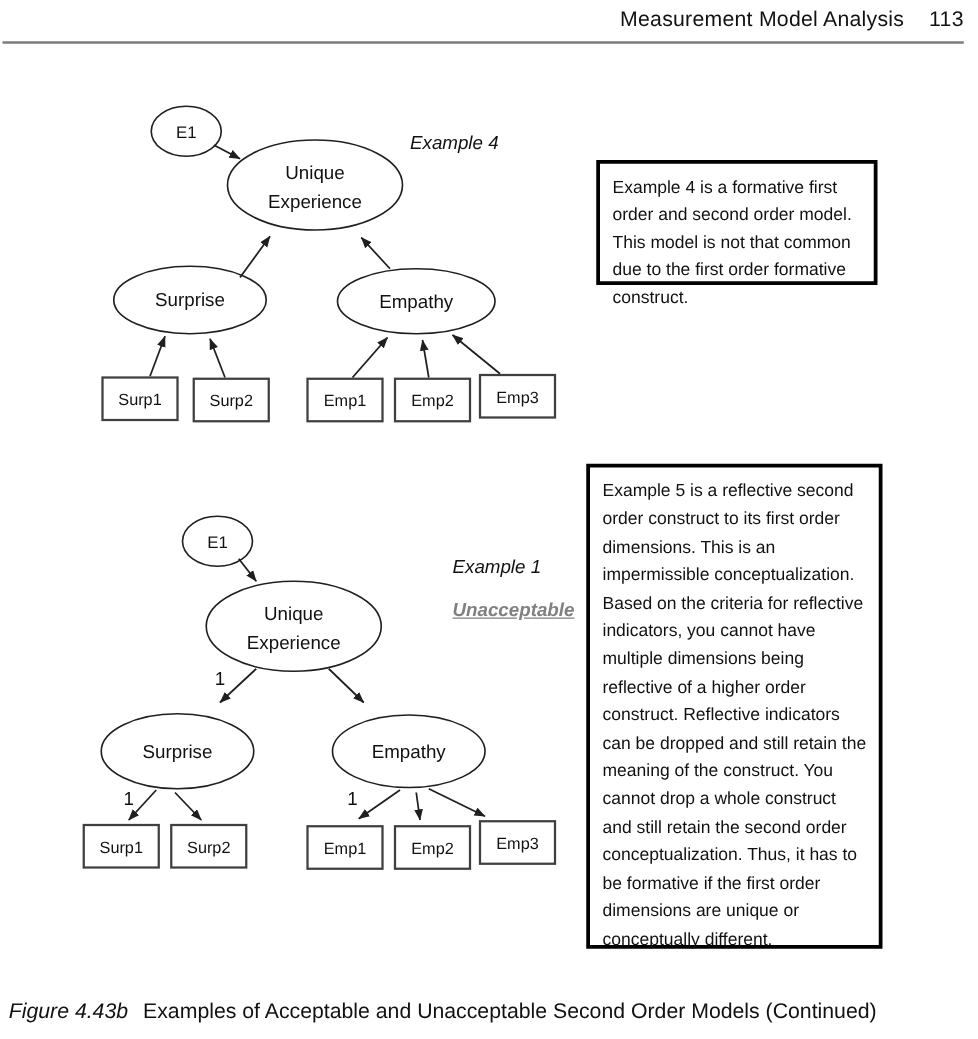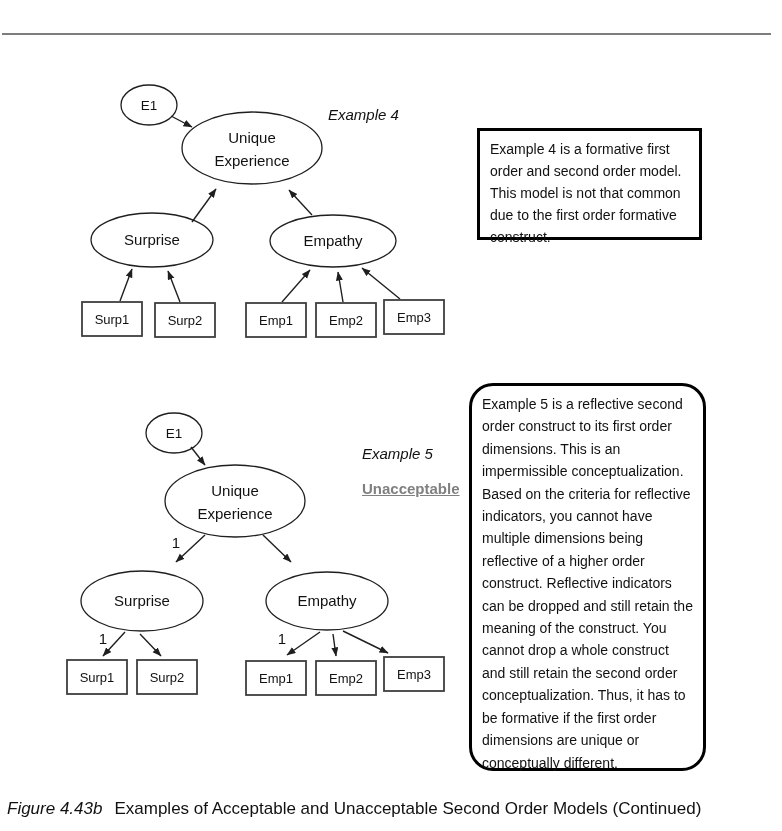--- a/index.html
+++ b/index.html
@@ -22,33 +22,33 @@
     background:#7d7d7d;
   }
   .ex-label{
     position:absolute;
     font-size:15px;font-style:italic;color:#111;white-space:nowrap;
   }
   .ex4-label{left:328px;top:106px;}
   .ex5-label{left:362px;top:445px;}
   .unacceptable-label{
     position:absolute;left:362px;top:480px;
-    font-size:15px;font-weight:bold;
+    font-size:15px;font-style:italic;font-weight:bold;
     color:#808080;text-decoration:underline;white-space:nowrap;
   }
   .note-box{
     position:absolute;
     border:3px solid #000;
     background:#fff;
     box-sizing:border-box;
     padding:7px 10px;
     font-size:14px;line-height:22px;color:#111;
   }
-  .note-box.box1{left:477px;top:128px;width:225px;height:112px;}
-  .note-box.box2{left:469px;top:383px;width:237px;height:388px;line-height:22.4px;border-radius:24px;}
+  .note-box.box1{left:477px;top:128px;width:225px;height:100px;}
+  .note-box.box2{left:469px;top:371px;width:237px;height:388px;line-height:22.4px;}
   .figure-caption{
     position:absolute;left:7px;top:799px;width:770px;
     font-size:17px;color:#111;white-space:nowrap;
   }
   .figure-caption .cap-label{font-style:italic;margin-right:12px;margin-top:22px;}
   svg{position:absolute;overflow:visible;}
   #diagram1{left:55px;top:65px;}
   #diagram2{left:55px;top:398px;}
   .node-ellipse{fill:none;stroke:#1f1f1f;stroke-width:1.3px;}
   .ind-rect{fill:none;stroke:#3f3f3f;stroke-width:1.8px;}
@@ -57,20 +57,23 @@
   .t-construct{font-size:15px;}
   .t-ind{font-size:13px;}
   .t-e1{font-size:13.5px;}
   .t-one{font-size:15px;}
 </style>
 </head>
 <body>
 
 <div class="page">
 
+  <div class="running-header">
+    <span>Measurement Model Analysis</span><span class="pageno">113</span>
+  </div>
   <div class="header-rule"></div>
 
   <svg id="diagram1" width="420" height="295" viewBox="0 0 420 295">
     <defs>
       <marker id="ah1" markerWidth="10" markerHeight="8" refX="8.5" refY="3.5" orient="auto" markerUnits="userSpaceOnUse">
         <path d="M0,0 L9,3.5 L0,7 z" fill="#1f1f1f"></path>
       </marker>
     </defs>
 
     <line class="arrow" x1="116" y1="51" x2="137" y2="62" marker-end="url(#ah1)"></line>
@@ -149,21 +152,21 @@
     <rect class="ind-rect" x="82" y="262" width="60" height="34"></rect>
     <text class="svg-text t-ind" x="112" y="284" text-anchor="middle">Surp2</text>
     <rect class="ind-rect" x="191" y="263" width="60" height="34"></rect>
     <text class="svg-text t-ind" x="221" y="285" text-anchor="middle">Emp1</text>
     <rect class="ind-rect" x="261" y="263" width="60" height="34"></rect>
     <text class="svg-text t-ind" x="291" y="285" text-anchor="middle">Emp2</text>
     <rect class="ind-rect" x="329" y="259" width="60" height="34"></rect>
     <text class="svg-text t-ind" x="359" y="281" text-anchor="middle">Emp3</text>
   </svg>
 
-  <div class="ex-label ex5-label">Example 5</div>
+  <div class="ex-label ex5-label">Example 1</div>
   <div class="unacceptable-label">Unacceptable</div>
 
   <div class="note-box box2">
     <span>Example 5 is a reflective second order construct to its first order dimensions. This is an impermissible conceptualization. Based on the criteria for reflective indicators, you cannot have multiple dimensions being reflective of a higher order construct. Reflective indicators can be dropped and still retain the meaning of the construct. You cannot drop a whole construct and still retain the second order conceptualization. Thus, it has to be formative if the first order dimensions are unique or conceptually different.</span>
   </div>
 
   <div class="figure-caption">
     <span class="cap-label">Figure 4.43b</span><span>Examples of Acceptable and Unacceptable Second Order Models (Continued)</span>
   </div>
 

